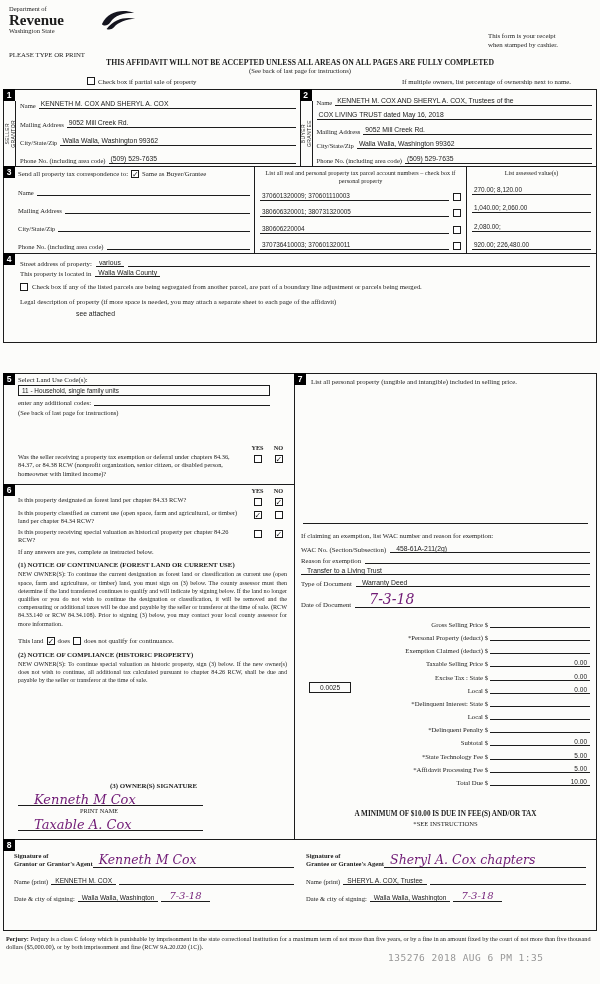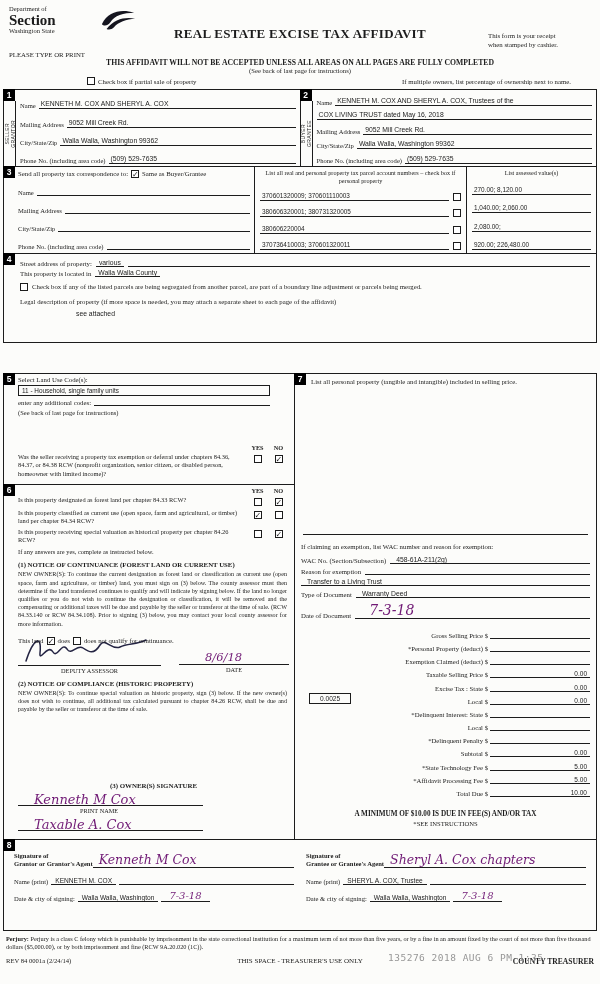--- a/index.html
+++ b/index.html
@@ -97,21 +97,21 @@
 .s7row{display:flex;align-items:flex-end;gap:4px;margin-top:4px}
 .s7line{flex:1;border-bottom:1px solid #1c1c1c;padding:0 6px}
 .s7reasonval{border-bottom:1px solid #1c1c1c;margin-top:3px;padding:0 6px;font-family:"Liberation Sans",sans-serif}
 .bigdate{font-size:14px;padding:0 14px}
 .money{margin-top:7px;display:flex;flex-direction:column}
 .mr{display:flex;align-items:flex-end;height:13.2px;position:relative}
 .ml{flex:1;text-align:right;font-size:6.7px;white-space:nowrap}
 .mline{flex:0 0 100px;border-bottom:1px solid #1c1c1c;margin-left:2px;display:flex;justify-content:flex-end}
 .ma{font-size:6.5px;font-family:"Liberation Sans",sans-serif;padding-right:3px}
 .ratebox{position:absolute;left:8px;bottom:1px;border:1px solid #1c1c1c;padding:1px 10px;font-size:6.6px;font-family:"Liberation Sans",sans-serif}
-.s7min{margin-top:13px;text-align:center;font-weight:bold;font-size:7.2px}
+.s7min{margin-top:24px;text-align:center;font-weight:bold;font-size:7.2px}
 .s7seei{margin-top:2px;text-align:center;font-size:6.6px}
 
 .sec8{margin-top:-1px;height:92px;padding:2px 4px}
 .certify{font-weight:bold;font-size:7.3px;margin:2px 0 3px 42px}
 .s8grid{display:flex}
 .s8col{flex:1;padding:0 6px;display:flex;flex-direction:column}
 .s8siglabel{font-weight:bold;font-size:6.6px;line-height:1.25;flex:none}
 .s8sigrow{display:flex;align-items:flex-end;height:26px}
 .s8sig{flex:1;border-bottom:1px solid #1c1c1c;font-size:12.5px;padding:0 4px 0 6px;white-space:nowrap}
 .s8r{display:flex;align-items:flex-end;gap:3px;height:17px;font-size:6.6px}
@@ -127,30 +127,29 @@
 .stamp{position:absolute;left:388px;top:952px;font-family:"DejaVu Sans Mono",monospace;font-size:9.5px;color:#969696;letter-spacing:.5px;white-space:nowrap}
 </style>
 </head>
 <body>
 
 <div class="page">
 
   <header class="hdr">
     <div class="logotext">
       <div class="lt1">Department of</div>
-      <div class="lt2">Section</div>
+      <div class="lt2">Revenue</div>
       <div class="lt3">Washington State</div>
     </div>
     <svg class="logomark" viewBox="0 0 40 26" width="38" height="25" aria-hidden="true">
       <path d="M3 18 C 10 4, 24 2, 37 6 C 26 6, 16 9, 12 16 C 9 20, 5 20, 3 18 Z" fill="#15151f"></path>
       <path d="M8 23 C 16 12, 28 10, 38 12 C 29 13, 20 16, 16 21 C 13 24, 10 24, 8 23 Z" fill="#15151f"></path>
     </svg>
     <div class="please">PLEASE TYPE OR PRINT</div>
     <div class="titlewrap">
-      <div class="title">REAL ESTATE EXCISE TAX AFFIDAVIT</div>
     </div>
     <div class="receipt">
       <div>This form is your receipt</div>
       <div>when stamped by cashier.</div>
     </div>
     <div class="warning">THIS AFFIDAVIT WILL NOT BE ACCEPTED UNLESS ALL AREAS ON ALL PAGES ARE FULLY COMPLETED</div>
     <div class="seeback">(See back of last page for instructions)</div>
     <div class="partialrow">
       <span class="partial">
         <span class="cb"></span>
@@ -343,34 +342,20 @@
         <div class="note6">If any answers are yes, complete as instructed below.</div>
         <div class="c1t">(1) NOTICE OF CONTINUANCE (FOREST LAND OR CURRENT USE)</div>
         <div class="c1b">NEW OWNER(S): To continue the current designation as forest land or classification as current use (open space, farm and agriculture, or timber) land, you must sign on (3) below. The county assessor must then determine if the land transferred continues to qualify and will indicate by signing below. If the land no longer qualifies or you do not wish to continue the designation or classification, it will be removed and the compensating or additional taxes will be due and payable by the seller or transferor at the time of sale. (RCW 84.33.140 or RCW 84.34.108). Prior to signing (3) below, you may contact your local county assessor for more information.</div>
         <div class="qualify">
           <span>This land</span>
           <span class="cb">✓</span>
           <span>does</span>
           <span class="cb"></span>
           <span>does not qualify for continuance.</span>
         </div>
-        <div class="asigrow">
-          <div class="asigL">
-            <svg class="squig" viewBox="0 0 130 34" width="130" height="34" aria-hidden="true">
-              <path d="M6 28 C 14 4, 22 2, 20 20 C 19 30, 28 10, 33 19 C 37 26, 42 8, 47 16 C 51 23, 57 11, 63 15 C 69 19, 74 22, 80 12 C 85 4, 92 18, 100 14 C 108 10, 116 12, 126 7" fill="none" stroke="#232342" stroke-width="1.5" stroke-linecap="round"></path>
-            </svg>
-            <div class="sigline"></div>
-            <div class="siglab">DEPUTY ASSESSOR</div>
-          </div>
-          <div class="asigR">
-            <div class="hand adate">8/6/18</div>
-            <div class="sigline"></div>
-            <div class="siglab">DATE</div>
-          </div>
-        </div>
         <div class="c2t">(2) NOTICE OF COMPLIANCE (HISTORIC PROPERTY)</div>
         <div class="c2b">NEW OWNER(S): To continue special valuation as historic property, sign (3) below. If the new owner(s) does not wish to continue, all additional tax calculated pursuant to chapter 84.26 RCW, shall be due and payable by the seller or transferor at the time of sale.</div>
         <div class="c3t">(3) OWNER(S) SIGNATURE</div>
         <div class="osig hand">Kenneth M Cox</div>
         <div class="oline"></div>
         <div class="olab">PRINT NAME</div>
         <div class="osig hand">Taxable A. Cox</div>
         <div class="oline"></div>
       </section>
     </div>
@@ -527,20 +512,15 @@
           <span class="s8date hand">7-3-18</span>
         </div>
       </div>
     </div>
   </section>
 
   <p class="perjury">
     <b>Perjury:</b>
     <span>Perjury is a class C felony which is punishable by imprisonment in the state correctional institution for a maximum term of not more than five years, or by a fine in an amount fixed by the court of not more than five thousand dollars ($5,000.00), or by both imprisonment and fine (RCW 9A.20.020 (1C)).</span>
   </p>
-  <div class="footrow">
-    <span class="ftl">REV 84 0001a (2/24/14)</span>
-    <span class="ftc">THIS SPACE - TREASURER'S USE ONLY</span>
-    <span class="ftr">COUNTY TREASURER</span>
-  </div>
   <div class="stamp">135276 2018 AUG 6 PM 1:35</div>
 
 </div>
 
 </body></html>

